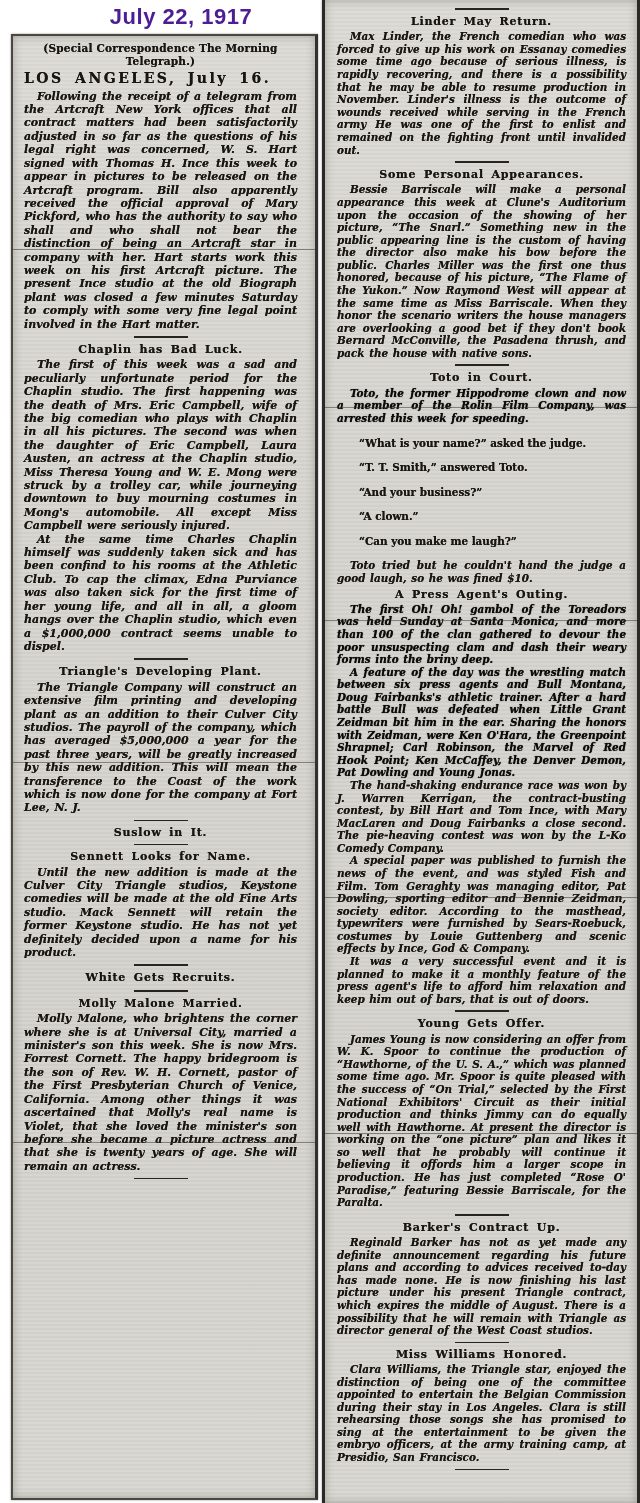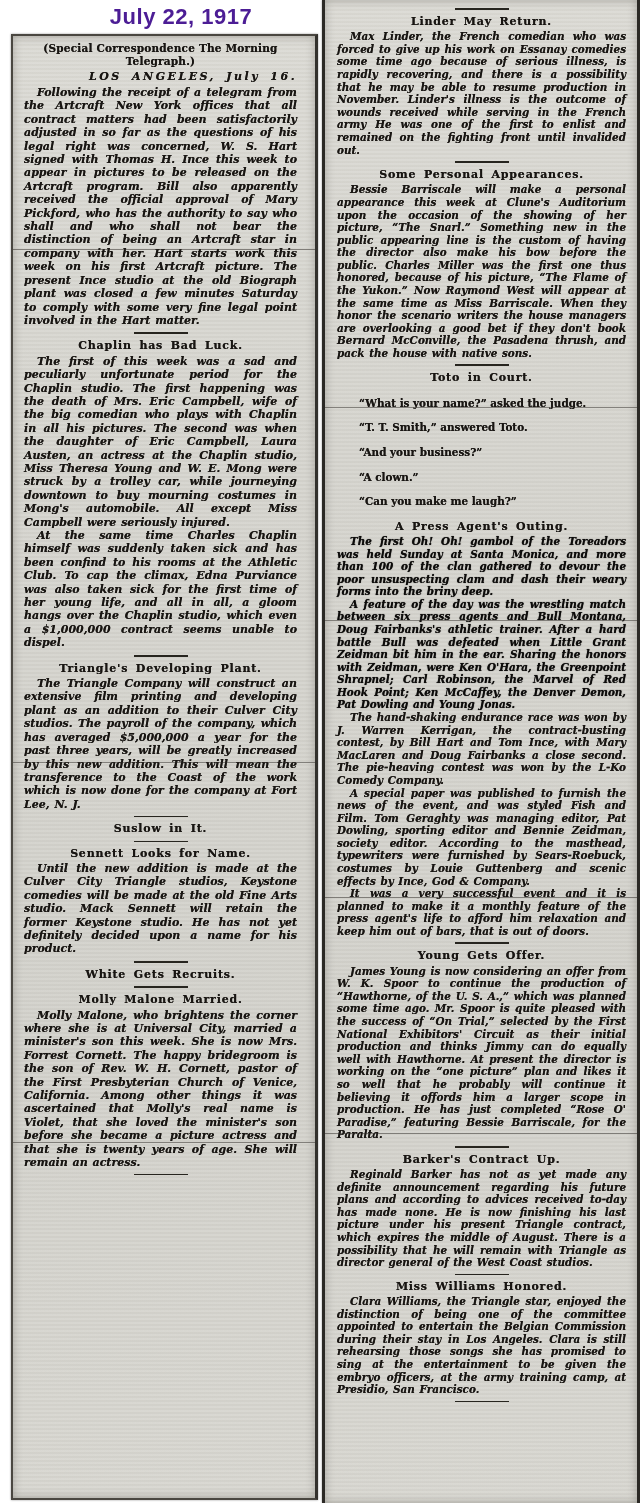--- a/index.html
+++ b/index.html
@@ -44,23 +44,22 @@
     border-top:none;border-bottom:none;
     padding:3px 11px 4px 12px;
     font-size:10.4px;line-height:1.21;
   }
   .corr-line{
     margin:0 0 2px 0;
     font-size:10.5px;text-align:center;letter-spacing:0.2px;
   }
   .dateline{
     margin:0 0 3px 0;
-    text-align:right;letter-spacing:2.5px;word-spacing:4px;
-    font-size:11px;
-    font-style:italic;
+    text-align:left;letter-spacing:2.5px;word-spacing:4px;
+    font-size:14px;
   }
   .para{margin:0;text-indent:13px;word-spacing:1px;font-style:italic;}
   .qline{margin:12px;text-indent:10px;text-align:left;}
   .section-heading{
     margin:3px 0 2px 0;
     font-size:11px;text-align:center;
     letter-spacing:0.8px;word-spacing:3px;
     font-weight:700;
   }
   .divider{
@@ -123,25 +122,27 @@
 
     <h2 class="section-heading">Linder May Return.</h2>
     <p class="para">Max Linder, the French comedian who was forced to give up his work on Essanay comedies some time ago because of serious illness, is rapidly recovering, and there is a possibility that he may be able to resume production in November. Linder's illness is the outcome of wounds received while serving in the French army He was one of the first to enlist and remained on the fighting front until invalided out.</p>
 
     <div class="divider"></div>
     <h2 class="section-heading">Some Personal Appearances.</h2>
     <p class="para">Bessie Barriscale will make a personal appearance this week at Clune's Auditorium upon the occasion of the showing of her picture, “The Snarl.” Something new in the public appearing line is the custom of having the director also make his bow before the public. Charles Miller was the first one thus honored, because of his picture, “The Flame of the Yukon.” Now Raymond West will appear at the same time as Miss Barriscale. When they honor the scenario writers the house managers are overlooking a good bet if they don't book Bernard McConville, the Pasadena thrush, and pack the house with native sons.</p>
 
     <div class="divider"></div>
     <h2 class="section-heading">Toto in Court.</h2>
+    <p class="para smudge">Toto, the former Hippodrome clown and now a member of the Rolin Film Company, was arrested this week for speeding.</p>
     <p class="qline">“What is your name?” asked the judge.</p>
     <p class="qline">“T. T. Smith,” answered Toto.</p>
     <p class="qline">“And your business?”</p>
     <p class="qline">“A clown.”</p>
     <p class="qline">“Can you make me laugh?”</p>
+    <p class="para">Toto tried but he couldn't hand the judge a good laugh, so he was fined $10.</p>
 
     <h2 class="section-heading">A Press Agent's Outing.</h2>
     <p class="para smudge">The first Oh! Oh! gambol of the Toreadors was held Sunday at Santa Monica, and more than 100 of the clan gathered to devour the poor unsuspecting clam and dash their weary forms into the briny deep.</p>
     <p class="para smudge">A feature of the day was the wrestling match between six press agents and Bull Montana, Doug Fairbanks's athletic trainer. After a hard battle Bull was defeated when Little Grant Zeidman bit him in the ear. Sharing the honors with Zeidman, were Ken O'Hara, the Greenpoint Shrapnel; Carl Robinson, the Marvel of Red Hook Point; Ken McCaffey, the Denver Demon, Pat Dowling and Young Jonas.</p>
     <p class="para">The hand-shaking endurance race was won by J. Warren Kerrigan, the contract-busting contest, by Bill Hart and Tom Ince, with Mary MacLaren and Doug Fairbanks a close second. The pie-heaving contest was won by the L-Ko Comedy Company.</p>
     <p class="para">A special paper was published to furnish the news of the event, and was styled Fish and Film. Tom Geraghty was managing editor, Pat Dowling, sporting editor and Bennie Zeidman, society editor. According to the masthead, typewriters were furnished by Sears-Roebuck, costumes by Louie Guttenberg and scenic effects by Ince, God &amp; Company.</p>
     <p class="para">It was a very successful event and it is planned to make it a monthly feature of the press agent's life to afford him relaxation and keep him out of bars, that is out of doors.</p>
 
     <div class="divider"></div>
     <h2 class="section-heading">Young Gets Offer.</h2>

